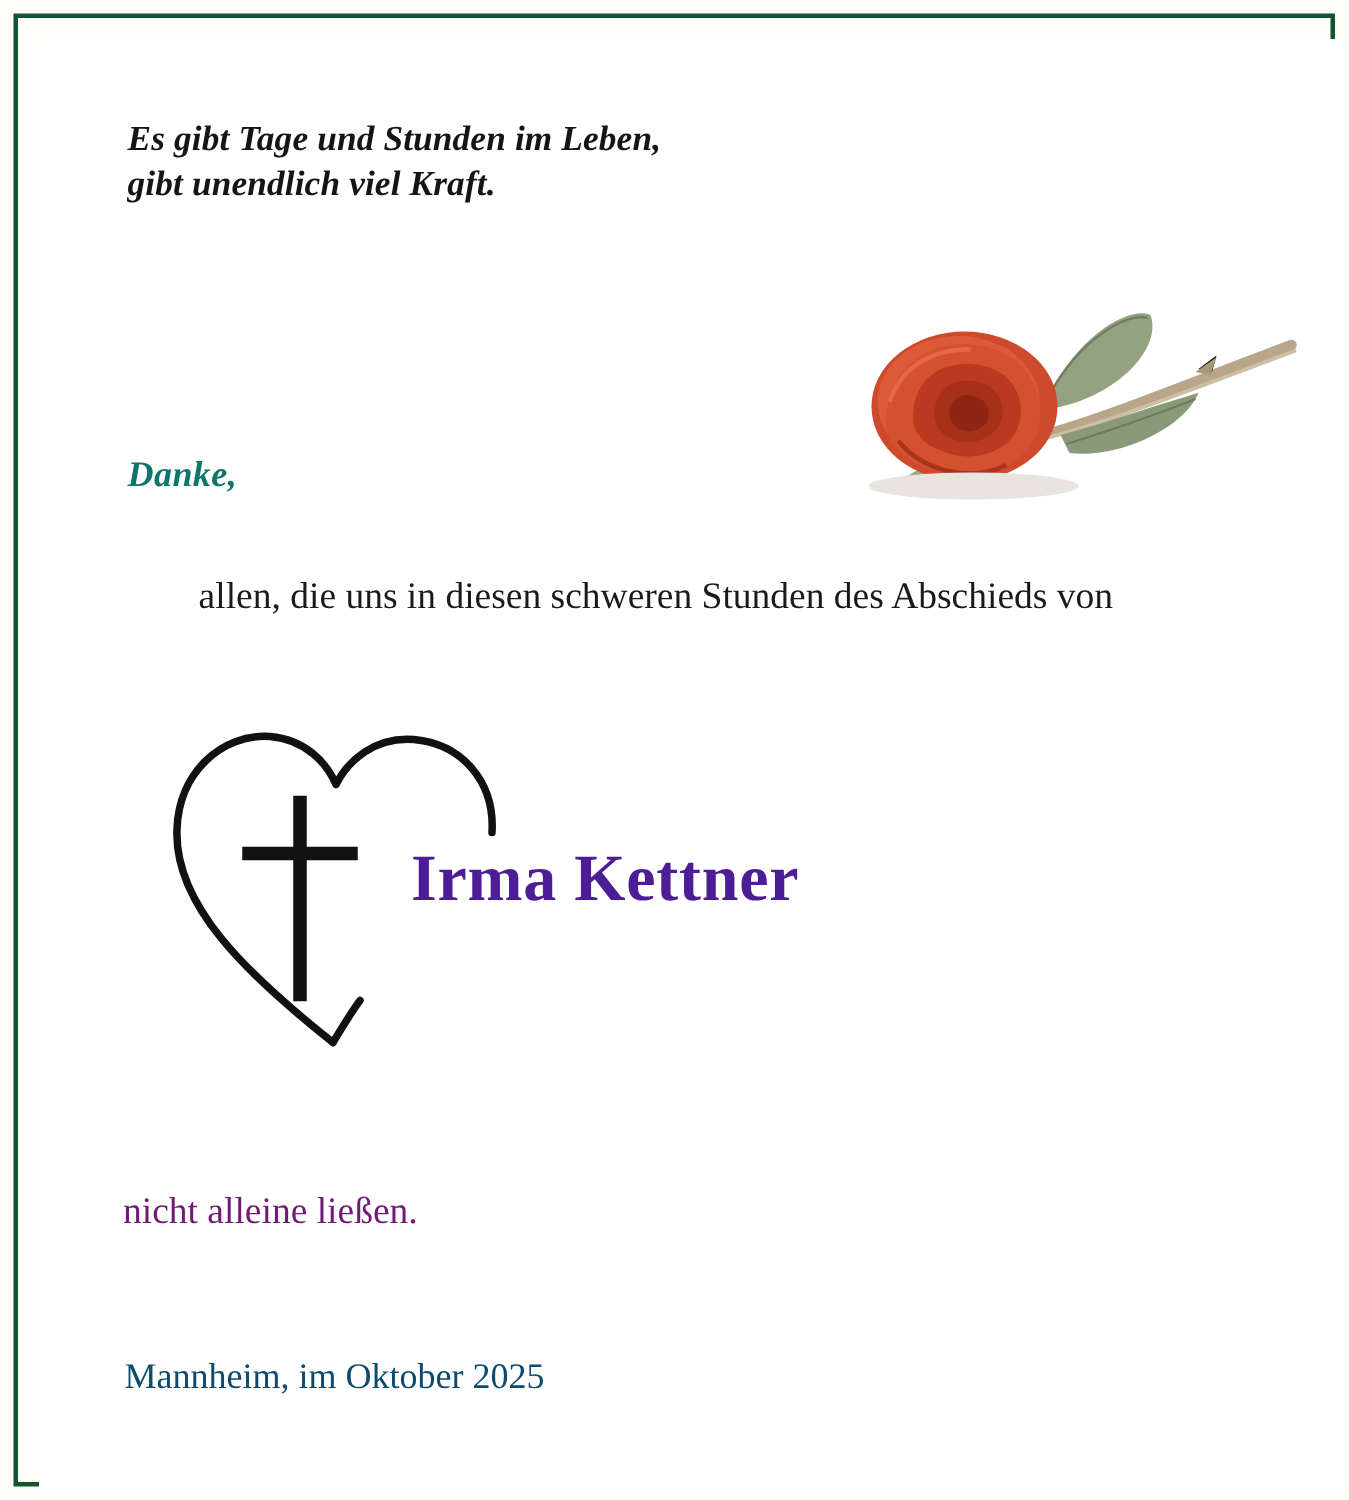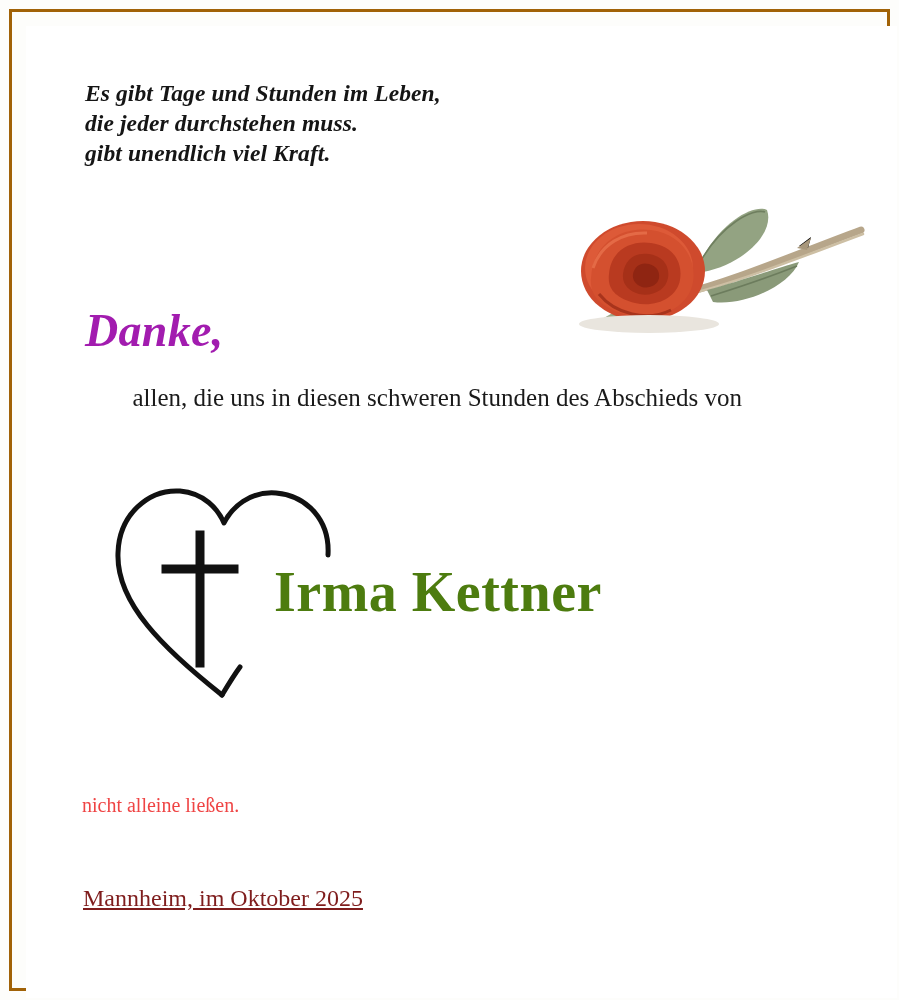--- a/index.html
+++ b/index.html
@@ -20,21 +20,21 @@
     height: 1000px;
     background: #fdfdfb;
     box-sizing: border-box;
   }
   .border-frame {
     position: absolute;
     left: 9px;
     top: 9px;
     width: 881px;
     height: 982px;
-    border: 3px solid #a16207;
+    border: 3px solid #14532d;
     box-sizing: border-box;
     background: #fdfdfb;
   }
   .inner {
     position: absolute;
     left: 14px;
     top: 14px;
     width: 871px;
     height: 972px;
     background: #ffffff;
@@ -66,23 +66,23 @@
     height: 160px;
   }
 
   
   .danke {
     position: absolute;
     left: 59px;
     top: 278px;
     font-style: italic;
     font-weight: 700;
-    font-size: 46px;
+    font-size: 24px;
     letter-spacing: 0.3px;
-    color: #a21caf;
+    color: #0f766e;
   }
 
   
   .intro {
     position: absolute;
     left: 56px;
     top: 355px;
     width: 660px;
     font-size: 25px;
     line-height: 34px;
@@ -98,68 +98,66 @@
     width: 250px;
     height: 245px;
   }
 
   
   .name {
     position: absolute;
     left: 248px;
     top: 534px;
     font-weight: 700;
-    font-size: 56px;
+    font-size: 44px;
     letter-spacing: 0.5px;
-    color: #4d7c0f;
+    color: #4c1d95;
     white-space: nowrap;
   }
 
   
   .closing {
     position: absolute;
     left: 56px;
     top: 768px;
-    font-size: 20px;
-    color: #ef4444;
+    font-size: 25px;
+    color: #701a75;
   }
 
   
   .family {
     position: absolute;
     left: 513px;
     top: 832px;
     font-style: italic;
     font-weight: 700;
     font-size: 29px;
     color: #101010;
     white-space: nowrap;
   }
 
   
   .placedate {
     position: absolute;
     left: 57px;
-    top: 859px;
+    top: 879px;
     font-size: 24px;
-    color: #7f1d1d;
-    white-space: nowrap;
-    text-decoration: underline;
+    color: #0c4a6e;
+    white-space: nowrap;
   }
 </style>
 </head>
 <body>
 
 <div class="page">
   <div class="border-frame">
     <div class="inner">
 
       <div class="poem">
         <div>Es gibt Tage und Stunden im Leben,</div>
-        <div>die jeder durchstehen muss.</div>
         <div>gibt unendlich viel Kraft.</div>
       </div>
 
       <div class="rose">
         <svg width="360" height="160" viewBox="0 0 360 160" xmlns="http://www.w3.org/2000/svg">
 
           <path d="M150 108 C200 96 260 70 330 44" stroke="#b7a68a" stroke-width="7" fill="none" stroke-linecap="round"></path>
           <path d="M150 110 C200 99 262 74 332 48" stroke="#cdbfa4" stroke-width="2.5" fill="none" stroke-linecap="round"></path>
 
           <path d="M268 60 l12 -9 -3 11 z" fill="#a59madd"></path>

